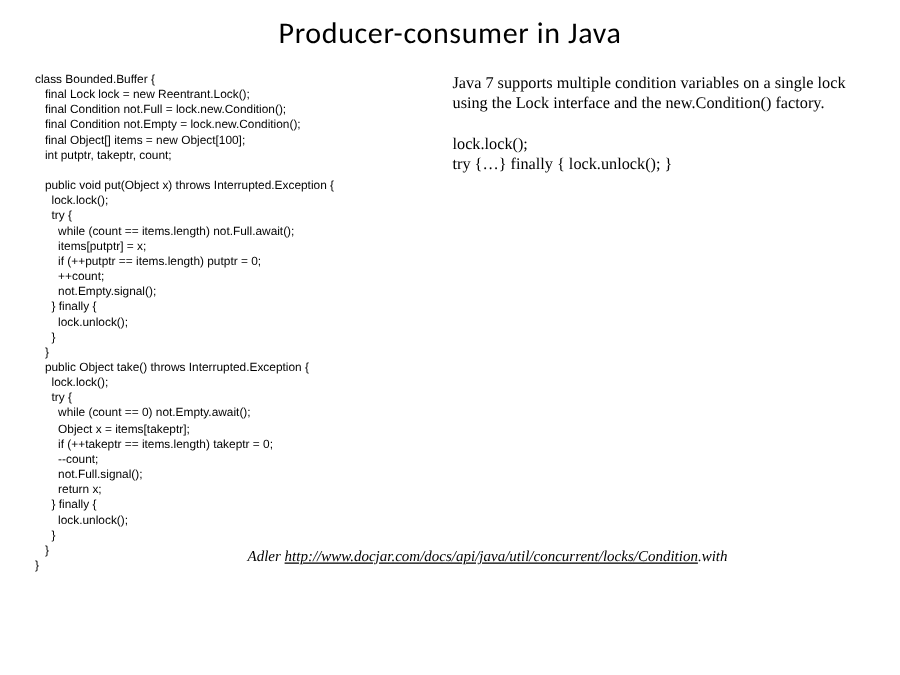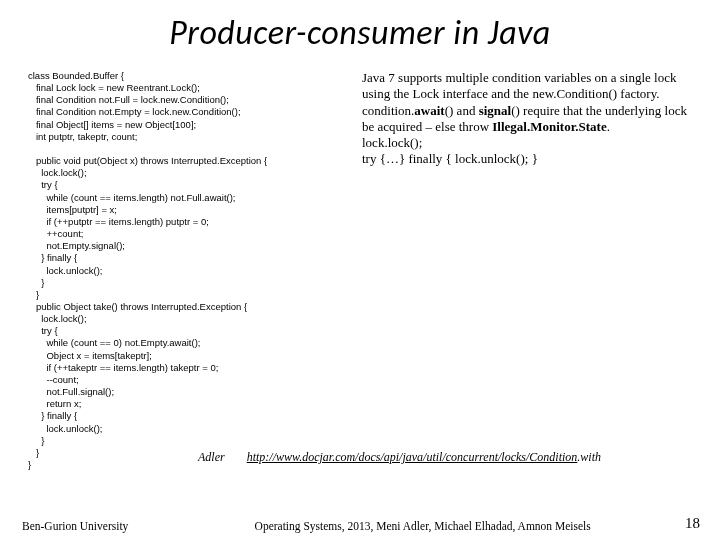--- a/index.html
+++ b/index.html
@@ -1,27 +1,27 @@
 <!DOCTYPE html>
 <html><head>
 <meta charset="utf-8">
 <style>
   * { box-sizing: border-box; margin: 0; padding: 0; }
   html, body { width: 720px; height: 540px; background: #fff; font-family: "Times New Roman", Times, serif; color: #000; }
   .slide { position: relative; width: 720px; height: 540px; padding: 12px 28px 30px 28px; }
-  .title { font-family: Calibri, Arial, sans-serif; font-style: italic; font-size: 34px; text-align: center; margin-bottom: 10px; letter-spacing: 0.5px; }
+  .title { font-family: Calibri, Arial, sans-serif; font-size: 24px; text-align: center; margin-bottom: 10px; letter-spacing: 0.5px; }
   .cols { display: flex; gap: 14px; margin-top: 17px; }
   .left { width: 320px; }
-  .right { flex: 1; display: flex; flex-direction: column; }
+  .right { flex: 1; display: flex; flex-direction: column; gap: 16px; }
   .code { font-family: Arial, Helvetica, sans-serif; font-size: 9.5px; line-height: 1.28; white-space: pre; }
   .para { font-size: 13px; line-height: 1.25; }
   .para .u { text-decoration: underline; }
   .para b { font-weight: bold; }
   .cite { font-style: italic; font-size: 12px; line-height: 1.35; margin-top: -22px; margin-left: 170px; }
-  .cite .u { text-decoration: underline; margin-left: 19px; }
+  .cite .u { text-decoration: underline; }
   .footer { position: absolute; bottom: 8px; left: 22px; right: 20px; display: flex; align-items: flex-end; font-size: 11.5px; }
   .foot-left { flex: 0 0 auto; }
   .foot-mid { flex: 1; text-align: center; padding-left: 40px; }
   .foot-right { flex: 0 0 auto; font-size: 15px; padding-left: 8px; }
 </style>
 </head>
 <body>
 
 <div class="slide">
   <div class="title">Producer-consumer in Java</div>
@@ -60,33 +60,25 @@
        lock.unlock();
      }
    }
 }</div>
     </div>
 
     <div class="right">
       <div class="para">Java 7 supports multiple condition variables on a single lock using the Lock interface and the new.Condition() factory.</div>
 
 
-      <div class="para">
-        <span>condition.</span><b>await</b><span>() and </span><b>signal</b><span>() require that the underlying lock be acquired – else throw </span><b>Illegal.Monitor.State</b><span>.</span>
-      </div>
 
 
       <div class="para" style="white-space:pre;">lock.lock();
 try {…} finally { lock.unlock(); }</div>
 
     </div>
   </div>
 
   <div class="cite">
     <span>Adler </span><span class="u">http://www.docjar.com/docs/api/java/util/concurrent/locks/Condition</span><span>.with</span><br>
   </div>
 
-  <div class="footer">
-    <div class="foot-left">Ben-Gurion University</div>
-    <div class="foot-mid">Operating Systems, 2013, Meni Adler, Michael Elhadad, Amnon Meisels</div>
-    <div class="foot-right">18</div>
-  </div>
 </div>
 
 </body></html>

